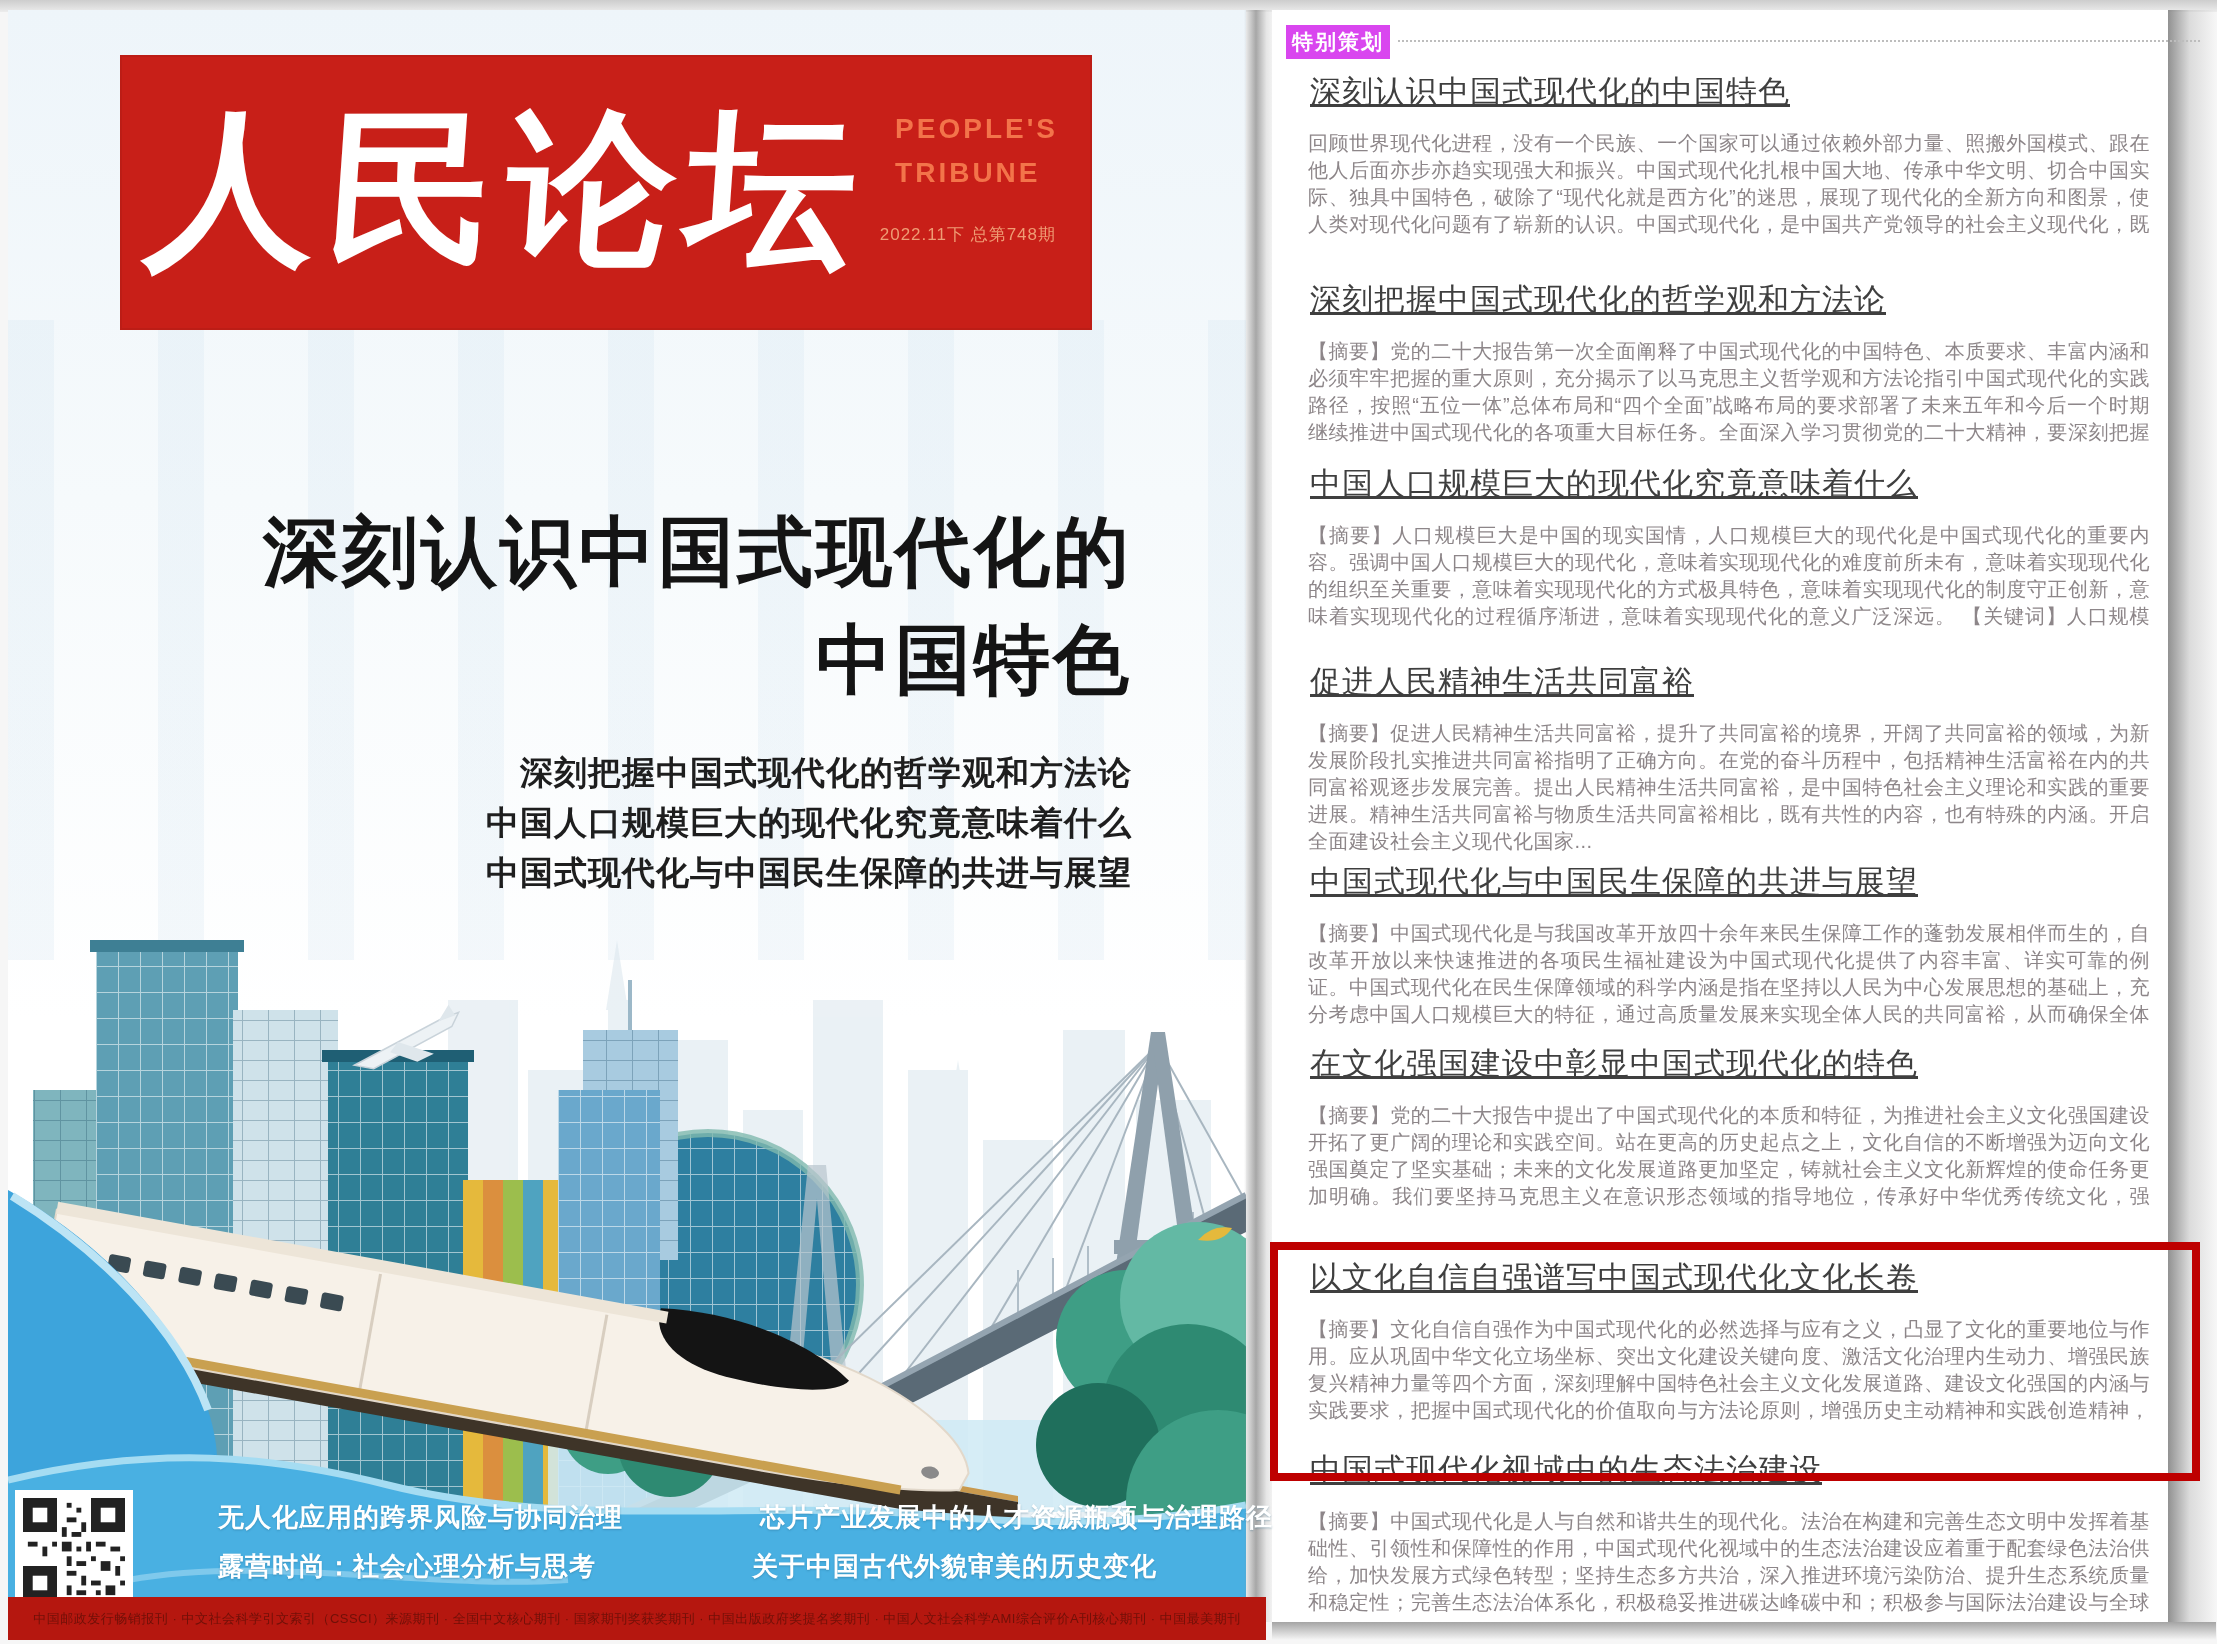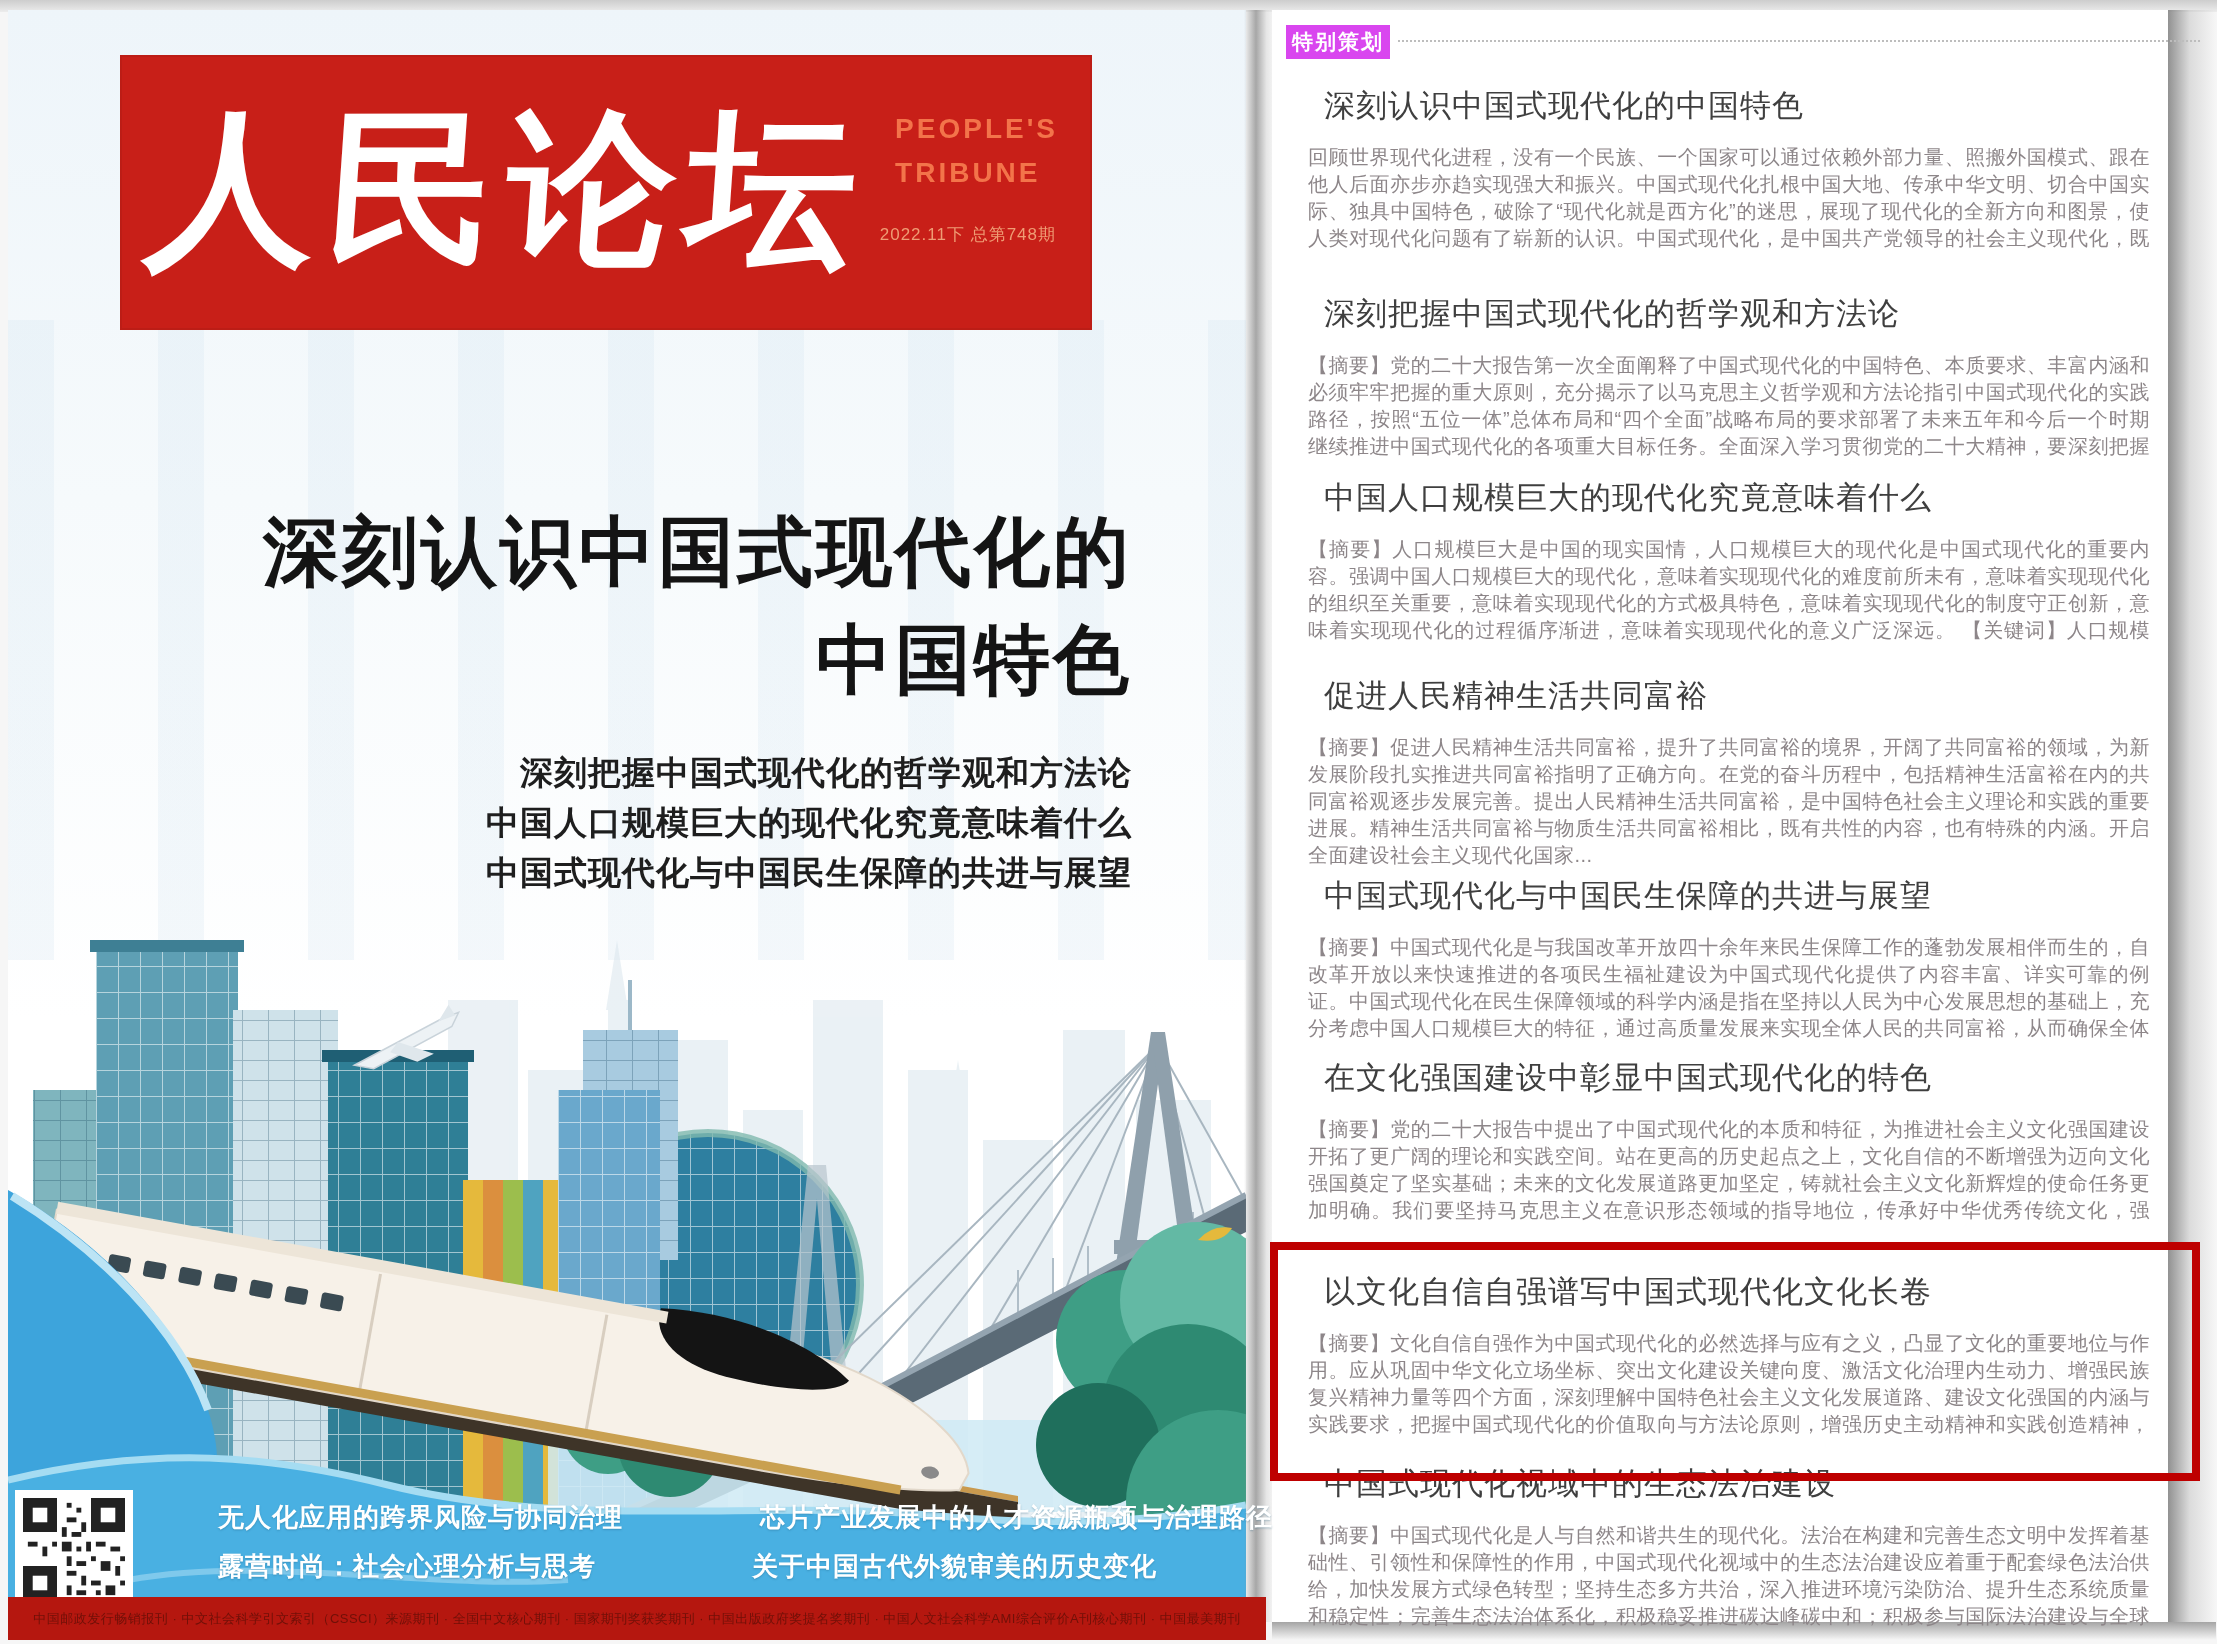--- a/index.html
+++ b/index.html
@@ -43,22 +43,22 @@
   .right-page{left:1272px;top:10px;width:896px;height:1612px;background:#ffffff;}
   .right-shadow{left:2168px;top:10px;width:48px;height:1612px;
       background:linear-gradient(90deg,rgba(120,120,120,.8) 0%,rgba(170,170,170,.35) 45%,rgba(240,240,240,0) 100%);}
   .bottom-shadow{left:1272px;top:1622px;width:944px;height:18px;
       background:linear-gradient(180deg,rgba(130,130,130,.7),rgba(240,240,240,0));}
   .section-label{left:1286px;top:25px;width:104px;height:34px;background:#d946ef;z-index:4;
       color:#ffffff;font-weight:700;font-size:21px;display:flex;align-items:center;
       justify-content:center;letter-spacing:2px;}
   .dotted-rule{left:1398px;top:40px;width:802px;height:0;border-top:2px dotted #bdbdbd;}
   .article{left:1308px;width:842px;}
-  .article h2{margin:16px;font-size:31px;line-height:36px;font-weight:400;color:#3f3f3f;
-      letter-spacing:1px;white-space:nowrap;}
+  .article h2{margin:2px;font-size:31px;line-height:36px;font-weight:400;color:#3f3f3f;
+      letter-spacing:1px;white-space:nowrap;text-decoration:underline;}
   .article p{margin:20px 0 0 0;font-size:20px;line-height:27px;color:#8d8689;
       text-align:justify;letter-spacing:.5px;overflow:hidden;}
   .h4line{height:108px;} .h5line{height:135px;}
   .highlight-box{left:1270px;top:1242px;width:914px;height:223px;border:8px solid #be0000;
       z-index:9;pointer-events:none;}
 </style>
 </head>
 <body>
 
 <div id="stage">

